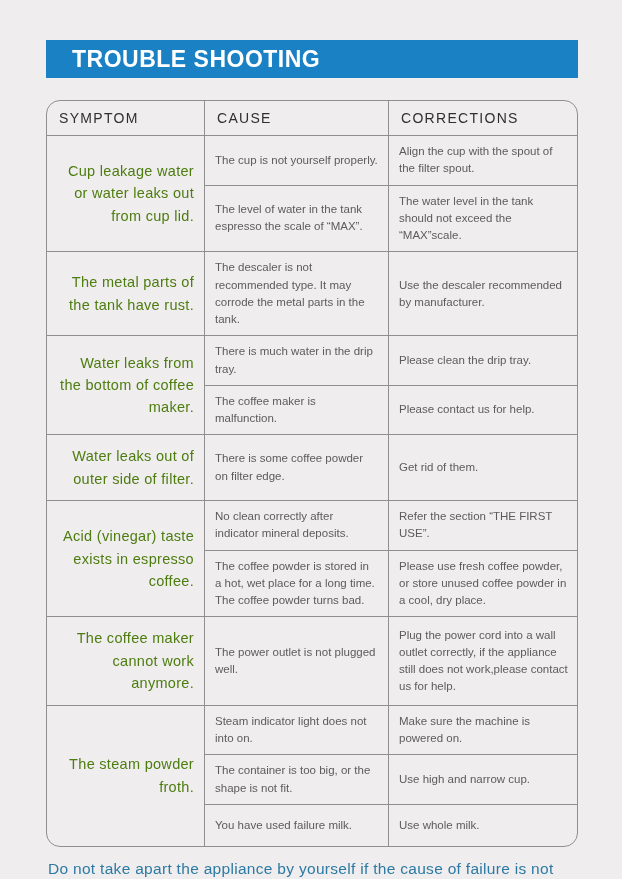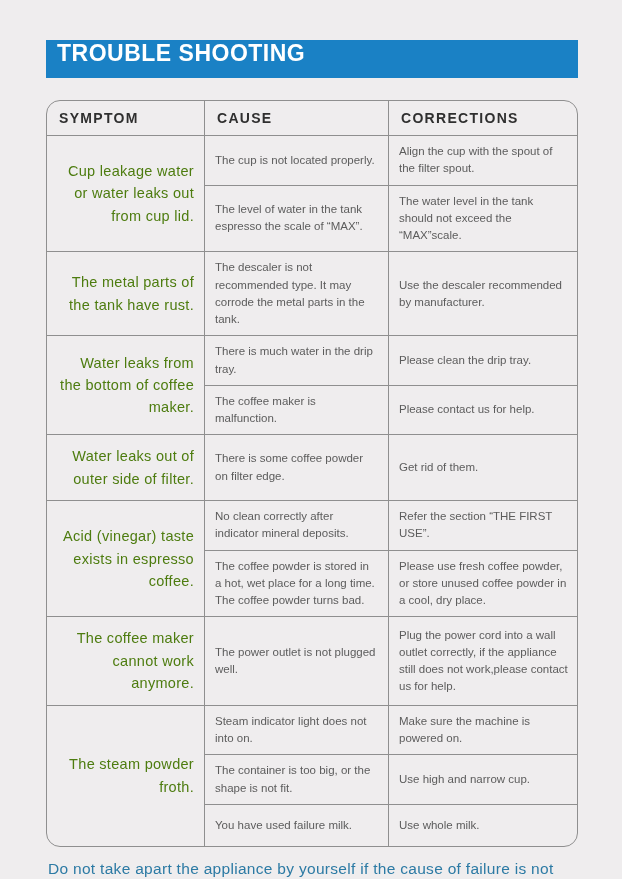--- a/index.html
+++ b/index.html
@@ -14,22 +14,22 @@
     position: relative;
     overflow: hidden;
   }
   .content {
     padding: 40px 44px 0 46px;
   }
   .title-bar {
     background: var(--header-bar, #1a81c5);
     height: 38px;
     display: flex;
-    align-items: flex-start;
-    padding-left: 11px;
+    align-items: center;
+    padding-left: 26px;
     box-sizing: border-box;
   }
   .title-bar .title-text {
     color: #ffffff;
     font-size: 23px;
     font-weight: bold;
     letter-spacing: 0.5px;
   }
   .table-wrap {
     margin-top: 22px;
@@ -44,21 +44,21 @@
     table-layout: fixed;
   }
   th, td {
     border: 1px solid var(--border, #8f8f8f);
     text-align: left;
     vertical-align: middle;
     box-sizing: border-box;
   }
   th {
     font-size: 14px;
-    font-weight: 700;
+    font-weight: 400;
     letter-spacing: 1.3px;
     color: #2f2f2f;
     padding: 9px 12px;
     height: 33px;
   }
   td.symptom {
     font-size: 14.5px;
     color: #4d7c0f;
     line-height: 1.55;
     padding: 10px 10px 10px 12px;
@@ -101,21 +101,21 @@
       <thead>
         <tr>
           <th>SYMPTOM</th>
           <th>CAUSE</th>
           <th>CORRECTIONS</th>
         </tr>
       </thead>
       <tbody>
           <tr>
             <td class="symptom" rowspan="2">Cup leakage water or water leaks out from cup lid.</td>
-            <td class="cause">The cup is not located properly.</td>
+            <td class="cause">The cup is not yourself properly.</td>
             <td class="correction">Align the cup with the spout of the filter spout.</td>
           </tr>
           <tr>
             <td class="cause">The level of water in the tank espresso the scale of “MAX”.</td>
             <td class="correction">The water level in the tank should not exceed the “MAX”scale.</td>
           </tr>
           <tr>
             <td class="symptom" rowspan="1">The metal parts of the tank have rust.</td>
             <td class="cause">The descaler is not recommended type. It may corrode the metal parts in the tank.</td>
             <td class="correction">Use the descaler recommended by manufacturer.</td>

